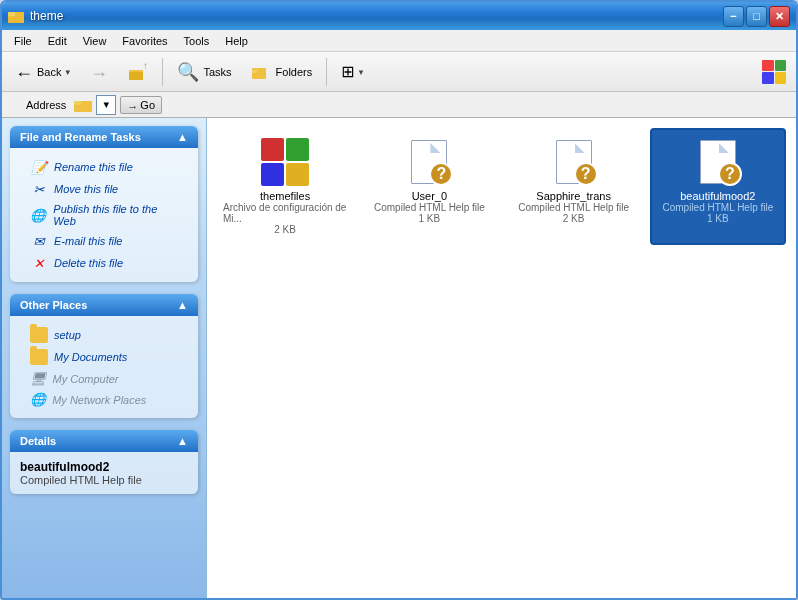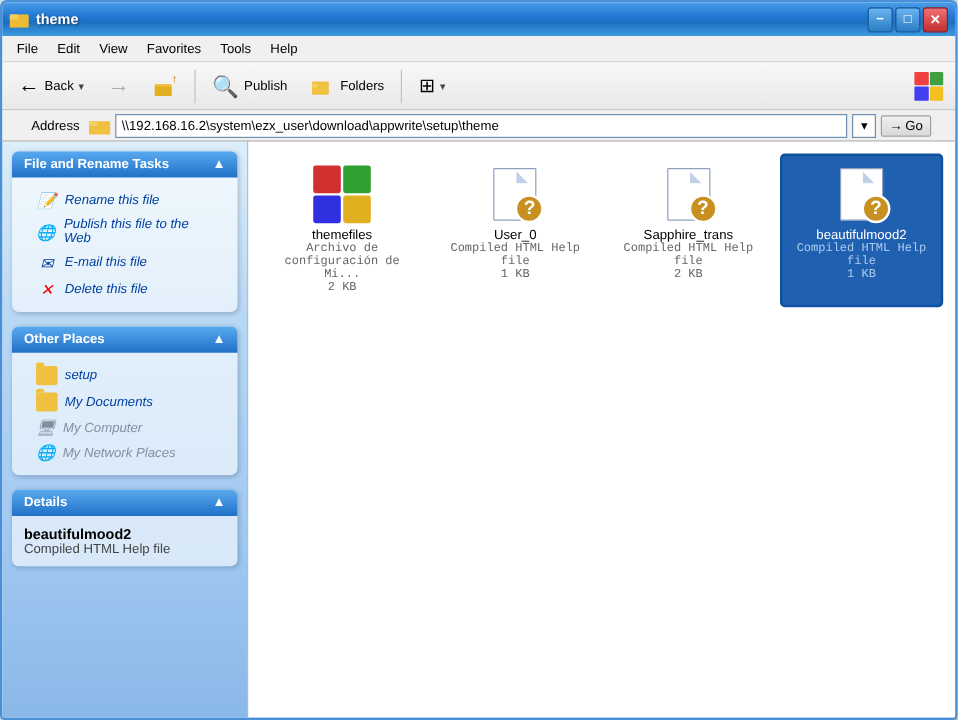--- a/index.html
+++ b/index.html
@@ -17,21 +17,21 @@
 
     
     .title-bar {
       background: linear-gradient(to bottom, #4a9ee8 0%, #2278d4 40%, #1e6fc0 60%, #3a9ae0 100%);
       height: 28px; border-radius: 4px 4px 0 0;
       display: flex; align-items: center; justify-content: space-between;
       padding: 0 6px;
       user-select: none;
     }
     .title-bar-left { display: flex; align-items: center; gap: 6px; }
-    .title-text { color: white; font-size: 12px; font-weight: bold; text-shadow: 1px 1px 2px rgba(0,0,0,0.5); }
+    .title-text { color: white; font-size: 12px; font-weight: normal; text-shadow: 1px 1px 2px rgba(0,0,0,0.5); }
     .title-buttons { display: flex; gap: 2px; }
     .title-btn {
       width: 21px; height: 21px; border-radius: 3px;
       display: flex; align-items: center; justify-content: center;
       cursor: pointer; font-size: 11px; font-weight: bold; color: white;
       background: linear-gradient(to bottom, #6ab4f0, #2a7cc4);
       border: 1px solid #1a5c9a;
     }
     .title-btn.close { background: linear-gradient(to bottom, #f07070, #c43030); border-color: #9a1a1a; }
 
@@ -155,21 +155,21 @@
       min-width: 100px;
     }
     .file-item.selected { background: #2060b0; border-color: #1050a0; }
     .file-item.selected .file-name { color: white; }
     .file-item.selected .file-meta { color: #aaccee; }
     .file-icon-wrapper {
       position: relative; width: 48px; height: 48px;
       margin-bottom: 4px;
     }
     .file-name { font-size: 11px; color: #000; text-align: left; word-break: break-word; }
-    .file-meta { font-size: 10px; color: #666; text-align: center; font-family: Liberation Mono, monospace; }
+    .file-meta { font-size: 10px; color: #666; text-align: left; }
 
     
     ::-webkit-scrollbar { width: 8px; }
     ::-webkit-scrollbar-track { background: #e0e8f0; }
     ::-webkit-scrollbar-thumb { background: #90b8d8; border-radius: 4px; }
 
     .small-folder {
       display: inline-flex; align-items: center; justify-content: center;
       width: 18px; height: 16px;
       background: #f0c040;
@@ -292,21 +292,21 @@
       <svg width="20" height="20" viewBox="0 0 20 20">
         <rect x="1" y="8" width="14" height="10" rx="1" fill="#f0c040"></rect>
         <rect x="1" y="10" width="14" height="8" rx="1" fill="#e0b020"></rect>
         <text x="15" y="7" font-size="10" fill="#e08020" font-weight="bold">↑</text>
       </svg>
     </div>
     <div class="toolbar-separator"></div>
 
     <div class="toolbar-btn">
       <span style="font-size:18px;">🔍</span>
-      <span>Publish</span>
+      <span>Tasks</span>
     </div>
 
     <div class="toolbar-btn">
       <svg width="20" height="18" viewBox="0 0 20 18">
         <rect x="0" y="5" width="14" height="11" rx="1" fill="#f0c040"></rect>
         <rect x="0" y="7" width="5" height="3" rx="1" fill="#f0d060"></rect>
       </svg>
       <span>Folders</span>
     </div>
     <div class="toolbar-separator"></div>
@@ -325,21 +325,20 @@
       </div>
     </div>
   </div>
 
   <div class="address-bar">
     <span class="address-label">Address</span>
     <svg width="18" height="16" viewBox="0 0 18 16">
       <rect x="0" y="4" width="18" height="11" rx="1" fill="#f0c040"></rect>
       <rect x="0" y="4" width="7" height="4" rx="1" fill="#f0d060"></rect>
     </svg>
-    <input class="address-input" type="text" value="\\192.168.16.2\system\ezx_user\download\appwrite\setup\theme" style="">
     <div class="address-dropdown">▾</div>
     <div class="address-arrow-btn">
       <span>→</span>
       <span>Go</span>
     </div>
   </div>
 
   <div class="main-content">
 
     <div class="sidebar">
@@ -347,20 +346,24 @@
       <div class="sidebar-panel">
         <div class="sidebar-panel-header">
           <span>File and Rename Tasks</span>
           <span>▲</span>
         </div>
         <div class="sidebar-panel-content">
 
           <div class="sidebar-action">
             <span class="action-icon rename-icon"></span>
             <span>Rename this file</span>
+          </div>
+          <div class="sidebar-action">
+            <span class="action-icon move-icon"></span>
+            <span>Move this file</span>
           </div>
           <div class="sidebar-action">
             <span class="action-icon publish-icon"></span>
             <span>Publish this file to the Web</span>
           </div>
           <div class="sidebar-action">
             <span class="action-icon email-icon"></span>
             <span>E-mail this file</span>
           </div>
           <div class="sidebar-action">

